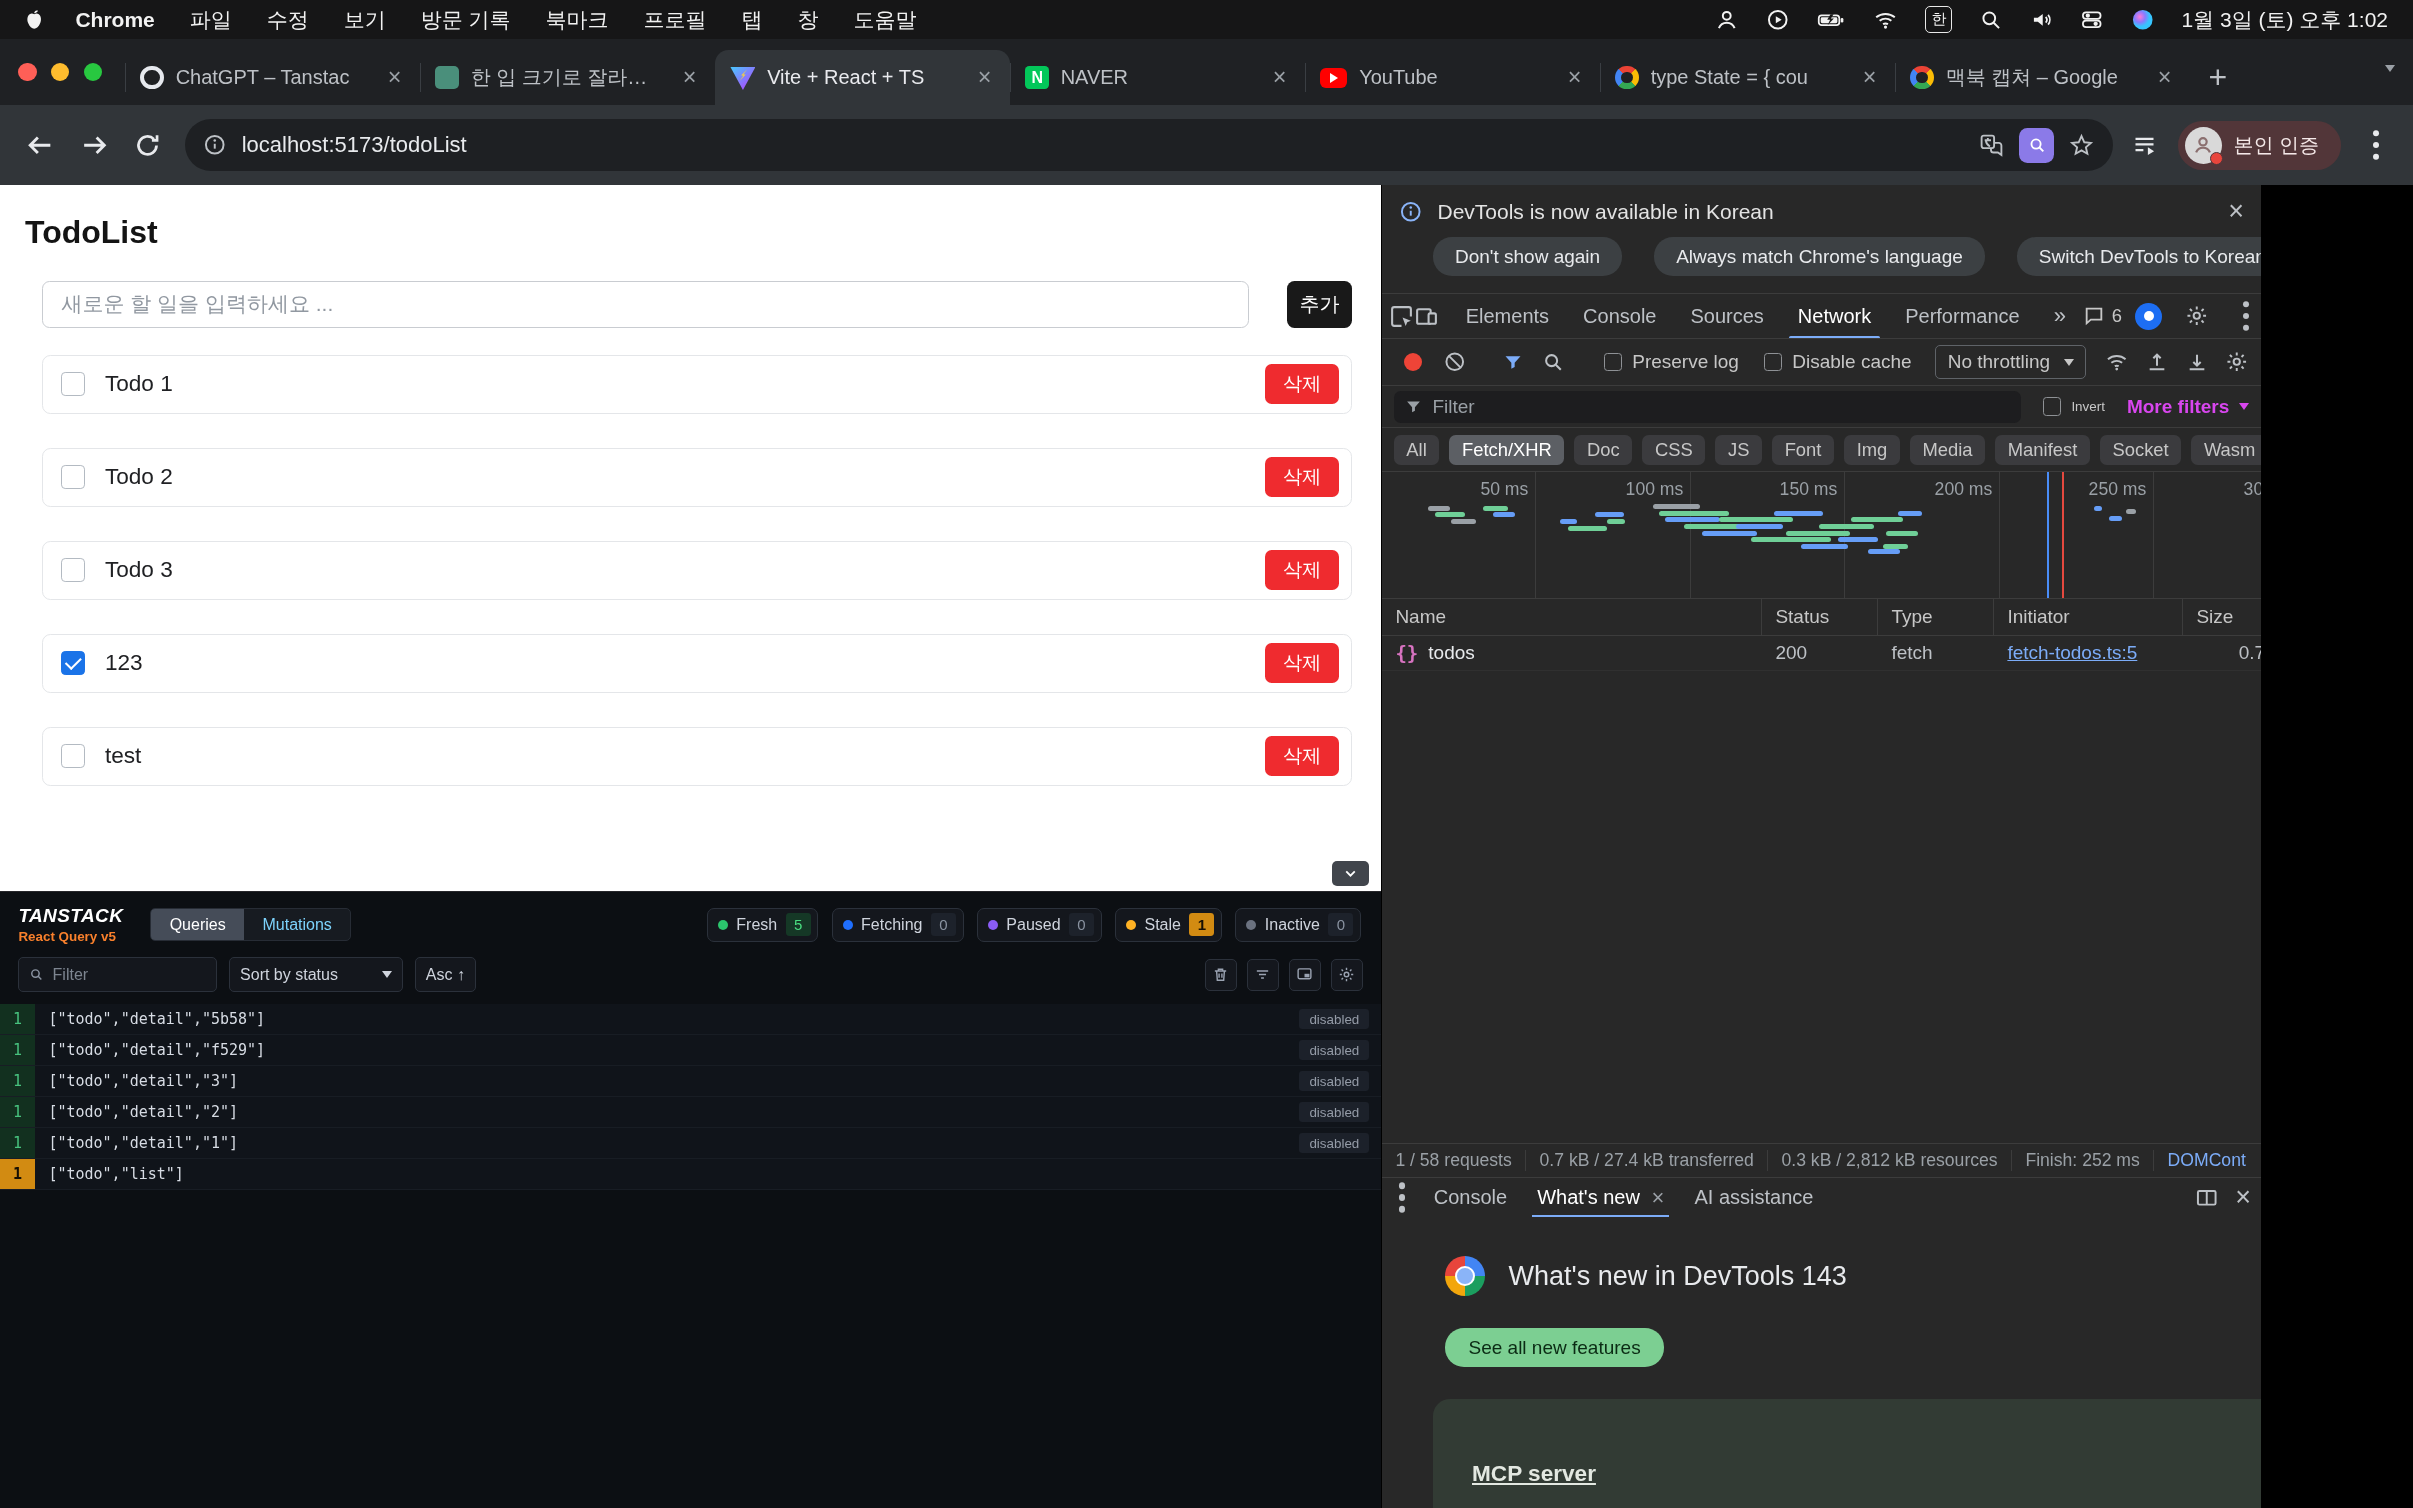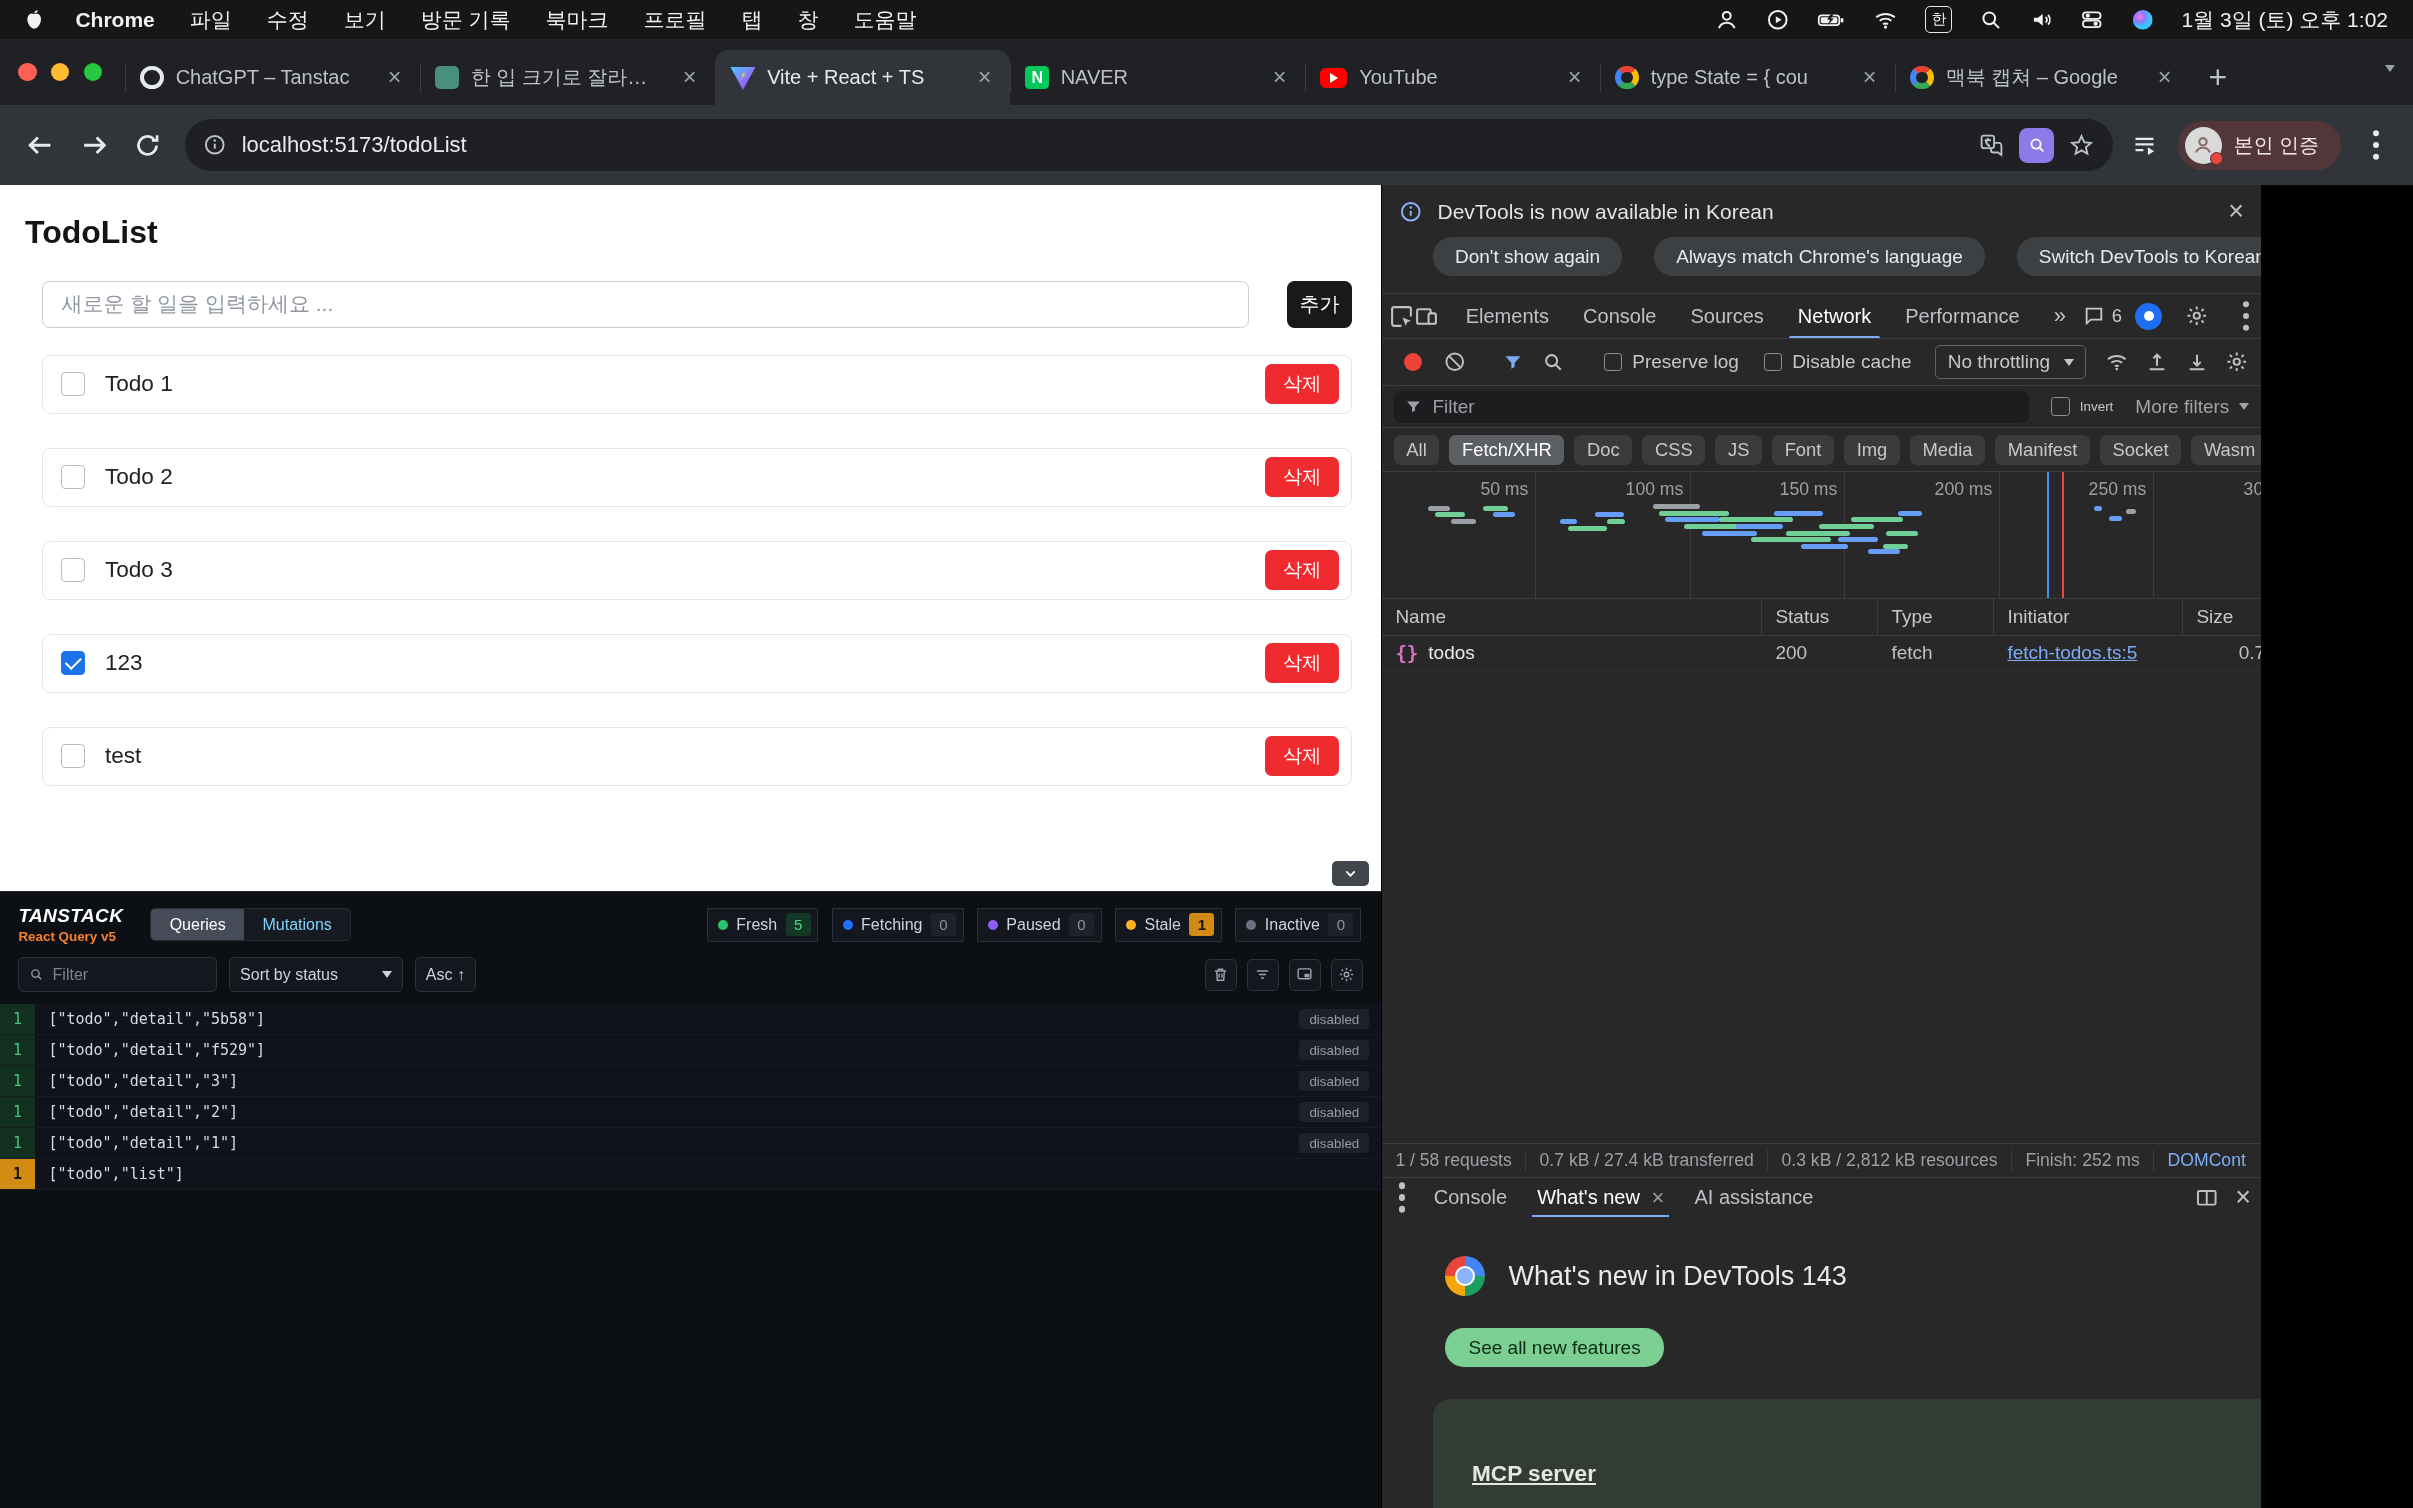--- a/index.html
+++ b/index.html
@@ -89,21 +89,21 @@
   .tanstack { flex:1; background:#0c0f13; border-top:0.8px solid #26262a; color:#dfe3ea;
     overflow:hidden; }
   .ts-header { display:flex; align-items:center; padding:13.4px 20px 0 18.4px; gap:27px; }
   .ts-brand .t1 { font-size:19px; font-weight:800; font-style:italic; color:#fff; letter-spacing:0.4px; }
   .ts-brand .t2 { font-size:13.4px; font-weight:700; color:#f9802c; margin-top:1.7px; }
   .ts-tabs { display:flex; background:#171b21; border:0.8px solid #272c35; border-radius:5px; overflow:hidden; }
   .ts-tab { padding:6.7px 18.4px; font-size:16px; color:#7dd3fc; }
   .ts-tab.active { background:#454c58; color:#fff; }
   .ts-badges { margin-left:auto; display:flex; gap:13.4px; }
   .ts-badge { display:flex; align-items:center; gap:8.4px; border:0.8px solid #2b313b; background:#14171d;
-    border-radius:1px; padding:4.2px 6.7px 4.2px 10px; font-size:16px; color:#cfd4dd; }
+    border-radius:7px; padding:4.2px 6.7px 4.2px 10px; font-size:16px; color:#cfd4dd; }
   .ts-dot { width:10px; height:10px; border-radius:50%; }
   .ts-count { min-width:25px; height:23.5px; border-radius:3.4px; display:flex; align-items:center;
     justify-content:center; font-size:15px; padding:0 5.9px; }
   .ts-count.fresh { background:#153826; color:#49de80; }
   .ts-count.stale { background:#d28b12; color:#171004; font-weight:700; }
   .ts-count.zero  { background:#1d222b; color:#8a93a1; }
   .ts-controls { display:flex; align-items:center; gap:11.7px; padding:13.4px 18.4px 11.7px 18.4px; }
   .ts-box { height:35px; background:#14171d; border:0.8px solid #2b313b; border-radius:5px;
     display:flex; align-items:center; gap:8.4px; padding:0 10px; color:#8a93a1; font-size:16px; }
   .ts-filter { width:199px; }
@@ -161,21 +161,21 @@
   .caret { width:0; height:0; border-left:5.9px solid transparent; border-right:5.9px solid transparent;
     border-top:7.5px solid currentColor; }
 
   .dt-filterrow { height:42px; display:flex; align-items:center; padding:0 11.7px;
     border-bottom:0.8px solid #3c3c3c; gap:22px; flex:0 0 auto; }
   .dt-filterbox { width:701px; height:32px; background:#1d1d1f; border-radius:6.7px; display:flex;
     align-items:center; gap:10px; padding:0 11.7px; color:#9aa0a6; }
   .dt-filterbox input { flex:1; background:transparent; border:none; outline:none; color:#e3e3e3; font-size:19px; }
   .dt-filterbox input::placeholder { color:#9aa0a6; }
   .morefilters { margin-left:auto; display:flex; gap:10px; align-items:center; font-size:19px;
-    color:#a3a3a3; white-space:nowrap; }
+    color:#d946ef; white-space:nowrap;font-weight:bold; }
 
   .dt-chips { height:44px; display:flex; align-items:center; gap:10px; padding:0 11.7px;
     border-bottom:0.8px solid #3c3c3c; overflow:hidden; flex:0 0 auto; }
   .chip { height:30px; padding:0 12.6px; border-radius:6.7px; background:#3b3b3e; color:#c7c7c7;
     font-size:18.4px; display:flex; align-items:center; white-space:nowrap; }
   .chip.selected { background:#5c5f64; color:#fff; }
 
   .dt-timeline { height:127px; position:relative; border-bottom:0.8px solid #3c3c3c; overflow:hidden; flex:0 0 auto; }
   .tickcell { position:absolute; top:0; height:100%; width:154px; border-right:0.8px solid #3c3c3c;
     text-align:right; padding:6.7px 6.7px 0 0; font-size:17.6px; color:#9aa0a6; }

